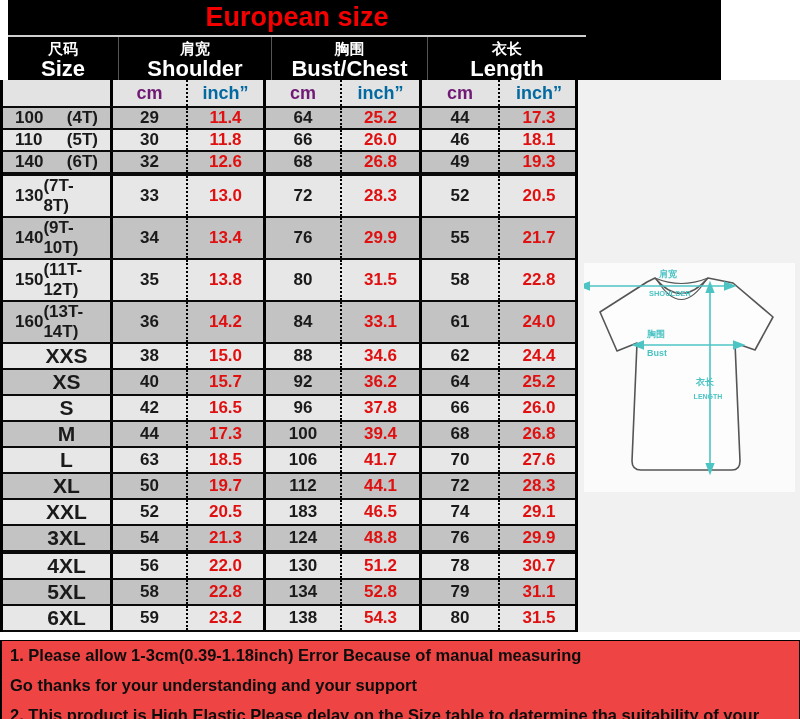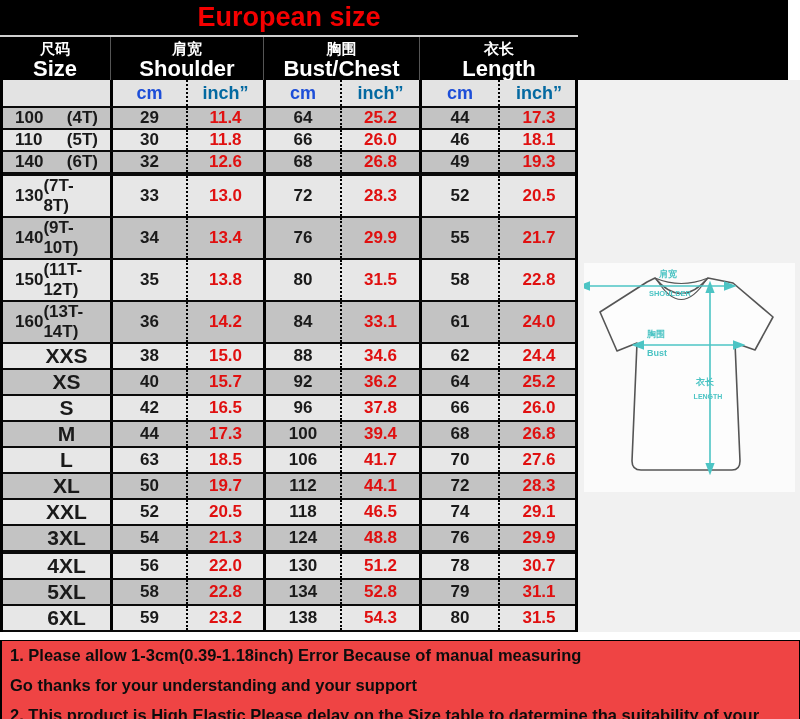--- a/index.html
+++ b/index.html
@@ -1,21 +1,21 @@
 <!DOCTYPE html>
 <html><head>
 <meta charset="utf-8">
 <style>
   html,body{margin:0;padding:0;background:#ffffff;}
   *{box-sizing:border-box;}
   body{font-family:"Liberation Sans","DejaVu Sans",sans-serif;}
   .stage{position:relative;width:800px;height:719px;background:#ffffff;overflow:hidden;}
 
   
-  .top-band{position:absolute;left:0;top:0;width:788px;height:80px;background:#000000;text-decoration:underline;}
+  .top-band{position:absolute;left:8px;top:0;width:713px;height:80px;background:#000000;text-decoration:underline;}
   .title-row{position:absolute;left:0;top:0;width:578px;height:35px;display:flex;align-items:center;justify-content:center;}
   .title-row .title{color:#f40000;font-size:27px;font-weight:bold;letter-spacing:0px;}
   .header-row{position:absolute;left:0;top:35px;width:578px;height:45px;display:flex;border-top:2px solid #cfcfcf;}
   .hgroup{display:flex;flex-direction:column;align-items:center;justify-content:flex-end;color:#ffffff;line-height:1.05;}
   .hgroup.g0{width:110px;}.hgroup.g1{width:153px;border-left:1px solid #555;}
   .hgroup.g2{width:156px;border-left:1px solid #555;}.hgroup.g3{width:159px;border-left:1px solid #555;}
   .hgroup .zh{font-size:15px;font-weight:bold;}
   .hgroup .en{font-size:22px;font-weight:bold;}
 
   
@@ -26,21 +26,21 @@
   .drow{flex:1;}
   .drow.dark{background:#c3c3c3;}
   .drow.light{background:#e7e7e7;}
   .cell{display:flex;align-items:center;justify-content:center;font-weight:bold;font-size:17px;color:#1a1a1a;overflow:hidden;}
   .cell.c-solid{border-left:3px solid #000;}
   .cell.c-dot{border-left:2px dotted #000;}
   .cell.red{color:#e01010;}
   .cell-size{padding:0 12px;}
   .cell-size.has-note{justify-content:space-between;}
   .cell-size.no-note{font-size:21px;padding-left:32px;}
-  .subheader .cell{font-size:18px;color:#1d4ed8;}
+  .subheader .cell{font-size:18px;color:#701a75;}
   .subheader .cell.red{color:#0369a1;}
 
   
   .side-panel{position:absolute;left:578px;top:80px;width:222px;height:552px;background:#f1f1f1;}
   .tshirt-box{position:absolute;left:6px;top:183px;width:211px;height:229px;background:#fbfbfb;}
   .tshirt-box svg{display:block;}
 
   
   .footer{position:absolute;left:0;top:632px;width:800px;height:85px;background:#ef4444;border-top:1px solid #000;border-bottom:4px solid #000;border-left:2px solid #000;border-right:1px solid #000;padding:4px 8px 0 8px;margin-top:8px;}
   .note-line{font-size:16.5px;font-weight:bold;color:#0d0d0d;line-height:20px;margin-bottom:10px;white-space:nowrap;}
@@ -234,21 +234,21 @@
           <div class="cell c-dot red">44.1</div>
           <div class="cell c-solid">72</div>
           <div class="cell c-dot red">28.3</div>
         </div>
         <div class="trow drow light">
           <div class="cell cell-size no-note">
             <span>XXL</span>
           </div>
           <div class="cell c-solid">52</div>
           <div class="cell c-dot red">20.5</div>
-          <div class="cell c-solid">118</div>
+          <div class="cell c-solid">183</div>
           <div class="cell c-dot red">46.5</div>
           <div class="cell c-solid">74</div>
           <div class="cell c-dot red">29.1</div>
         </div>
         <div class="trow drow dark thick">
           <div class="cell cell-size no-note">
             <span>3XL</span>
           </div>
           <div class="cell c-solid">54</div>
           <div class="cell c-dot red">21.3</div>

